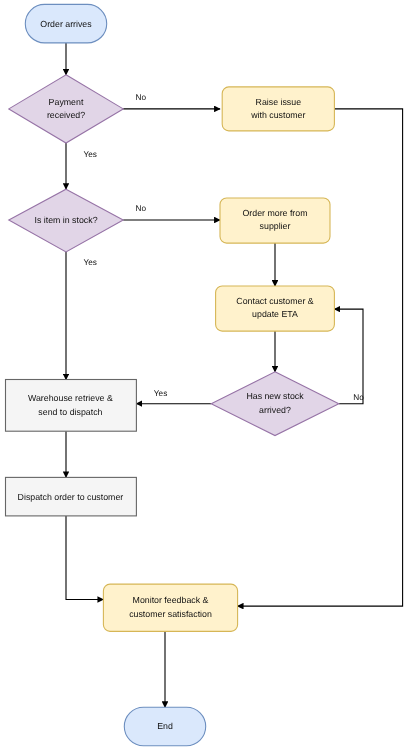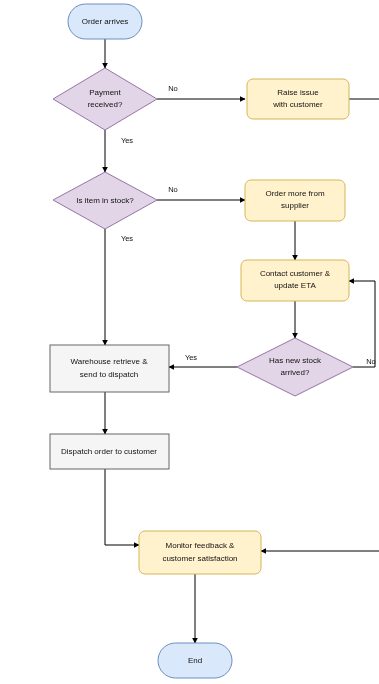--- a/index.html
+++ b/index.html
@@ -12,21 +12,20 @@
     height: 684px;
     font-family: "Liberation Sans", sans-serif;
     position: relative;
     overflow: hidden;
   }
   #flow-root {
     position: absolute;
     left: 0; top: 0;
     width: 314px;
     height: 684px;
-    margin-left: 45px;
   }
   svg.flow {
     position: absolute;
     left: 0; top: 0;
     width: 379px;
     height: 684px;
   }
   .node-label {
     font-family: "Liberation Sans", sans-serif;
     font-size: 8px;

